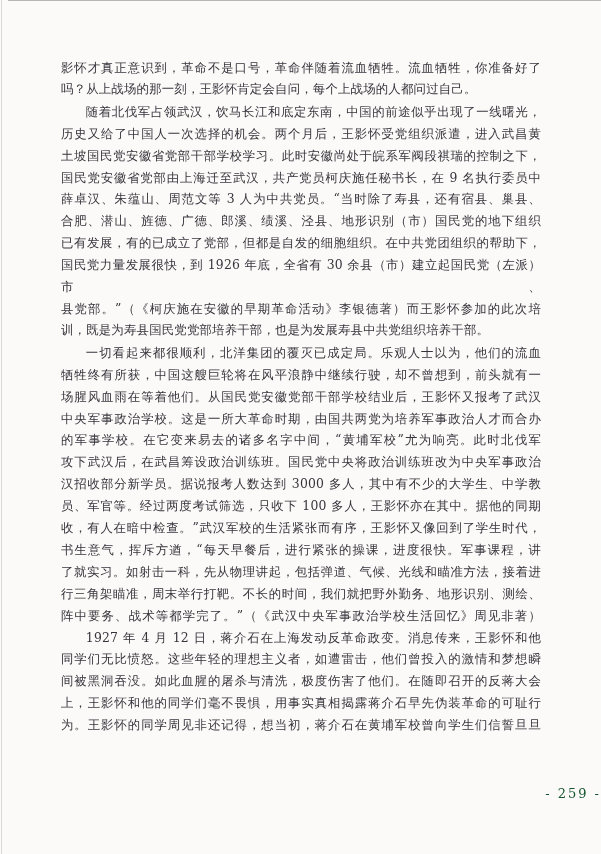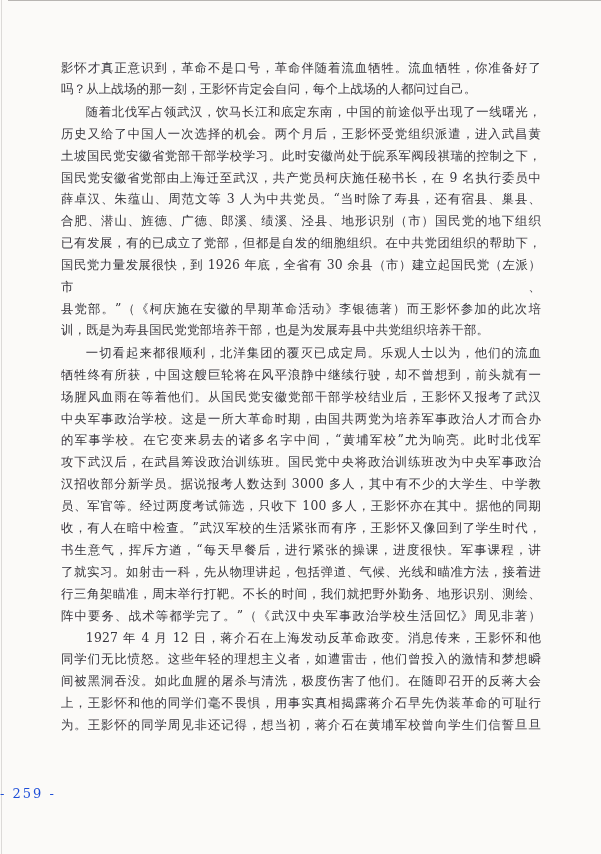--- a/index.html
+++ b/index.html
@@ -54,24 +54,24 @@
   }
   .line.short {
     text-align-last: left;
     font-family: Liberation Serif, serif;
   }
   .page-number {
     position: absolute;
     left: 0;
     width: 601px;
     top: 786px;
-    text-align: left;
+    text-align: right;
     font-size: 13px;
     letter-spacing: 2px;
-    color: #1d4ed8;
+    color: #14532d;
   }
 </style>
 </head>
 <body>
 
 <div class="page">
   <div class="scan-edge-top"></div>
   <div class="scan-edge-left"></div>
 
   <div class="textblock" id="textblock">

